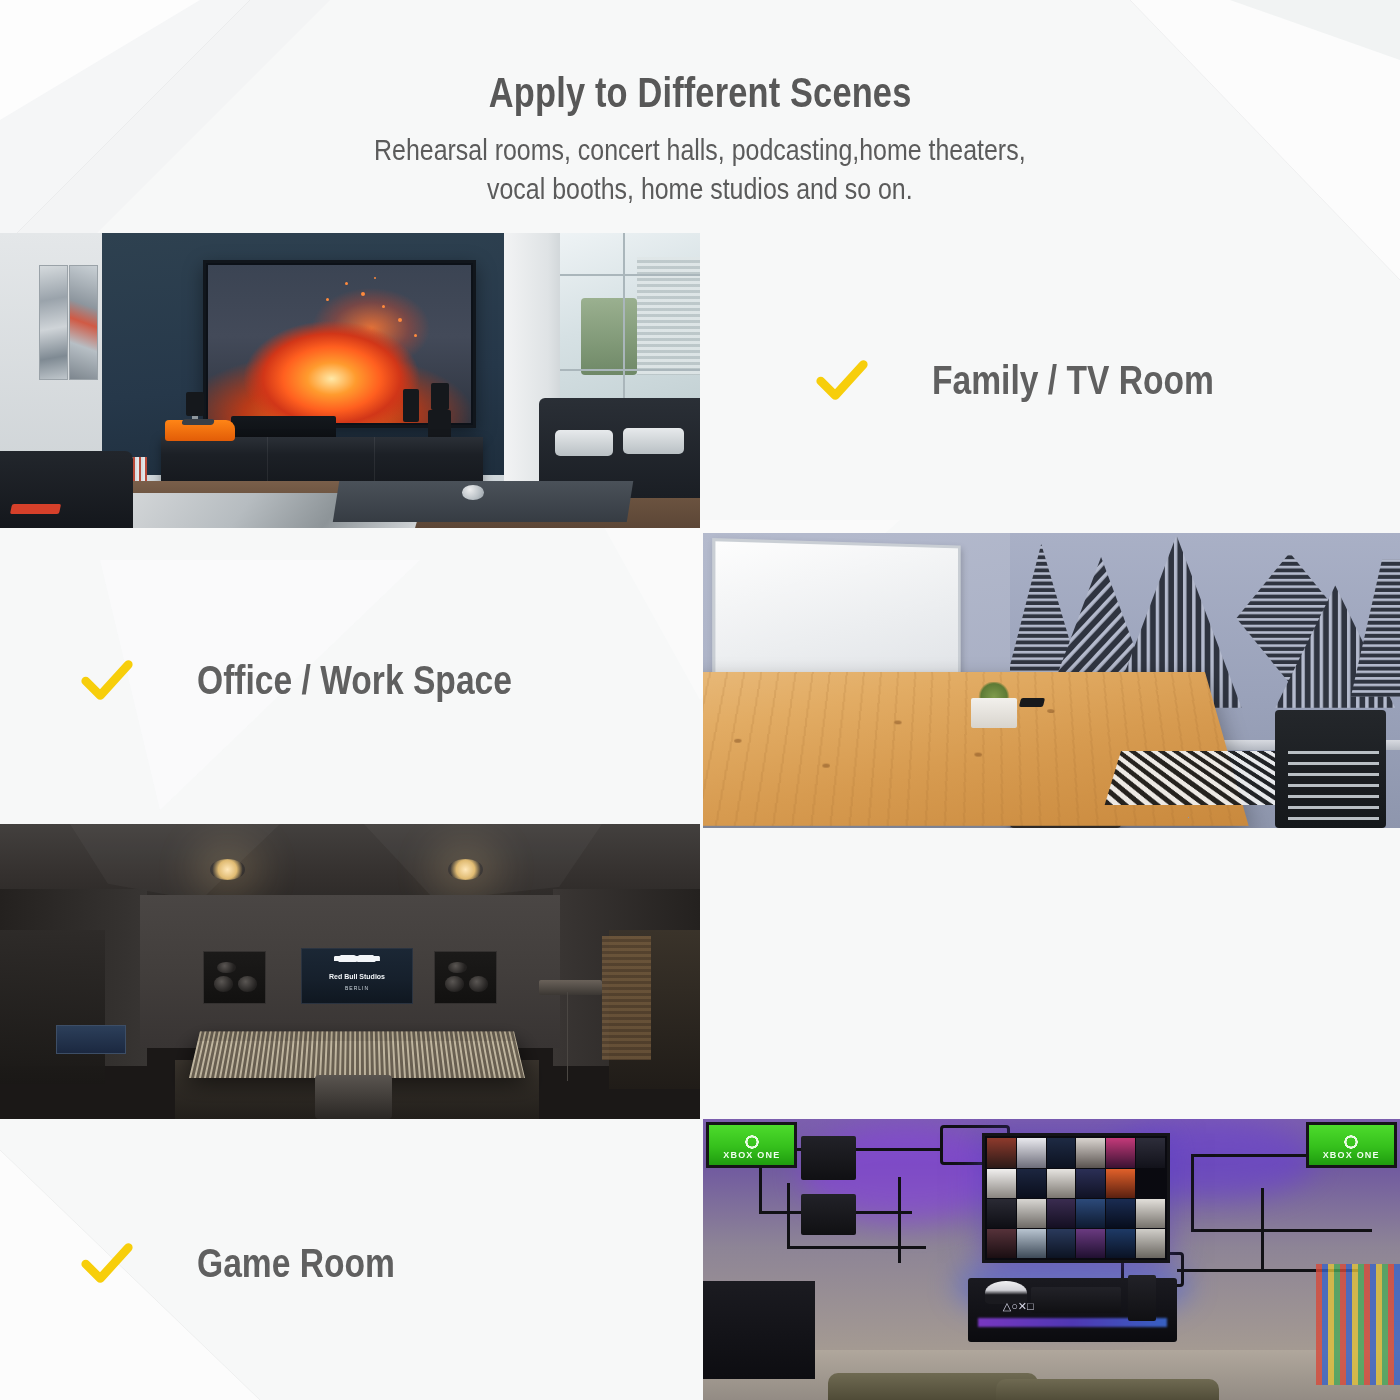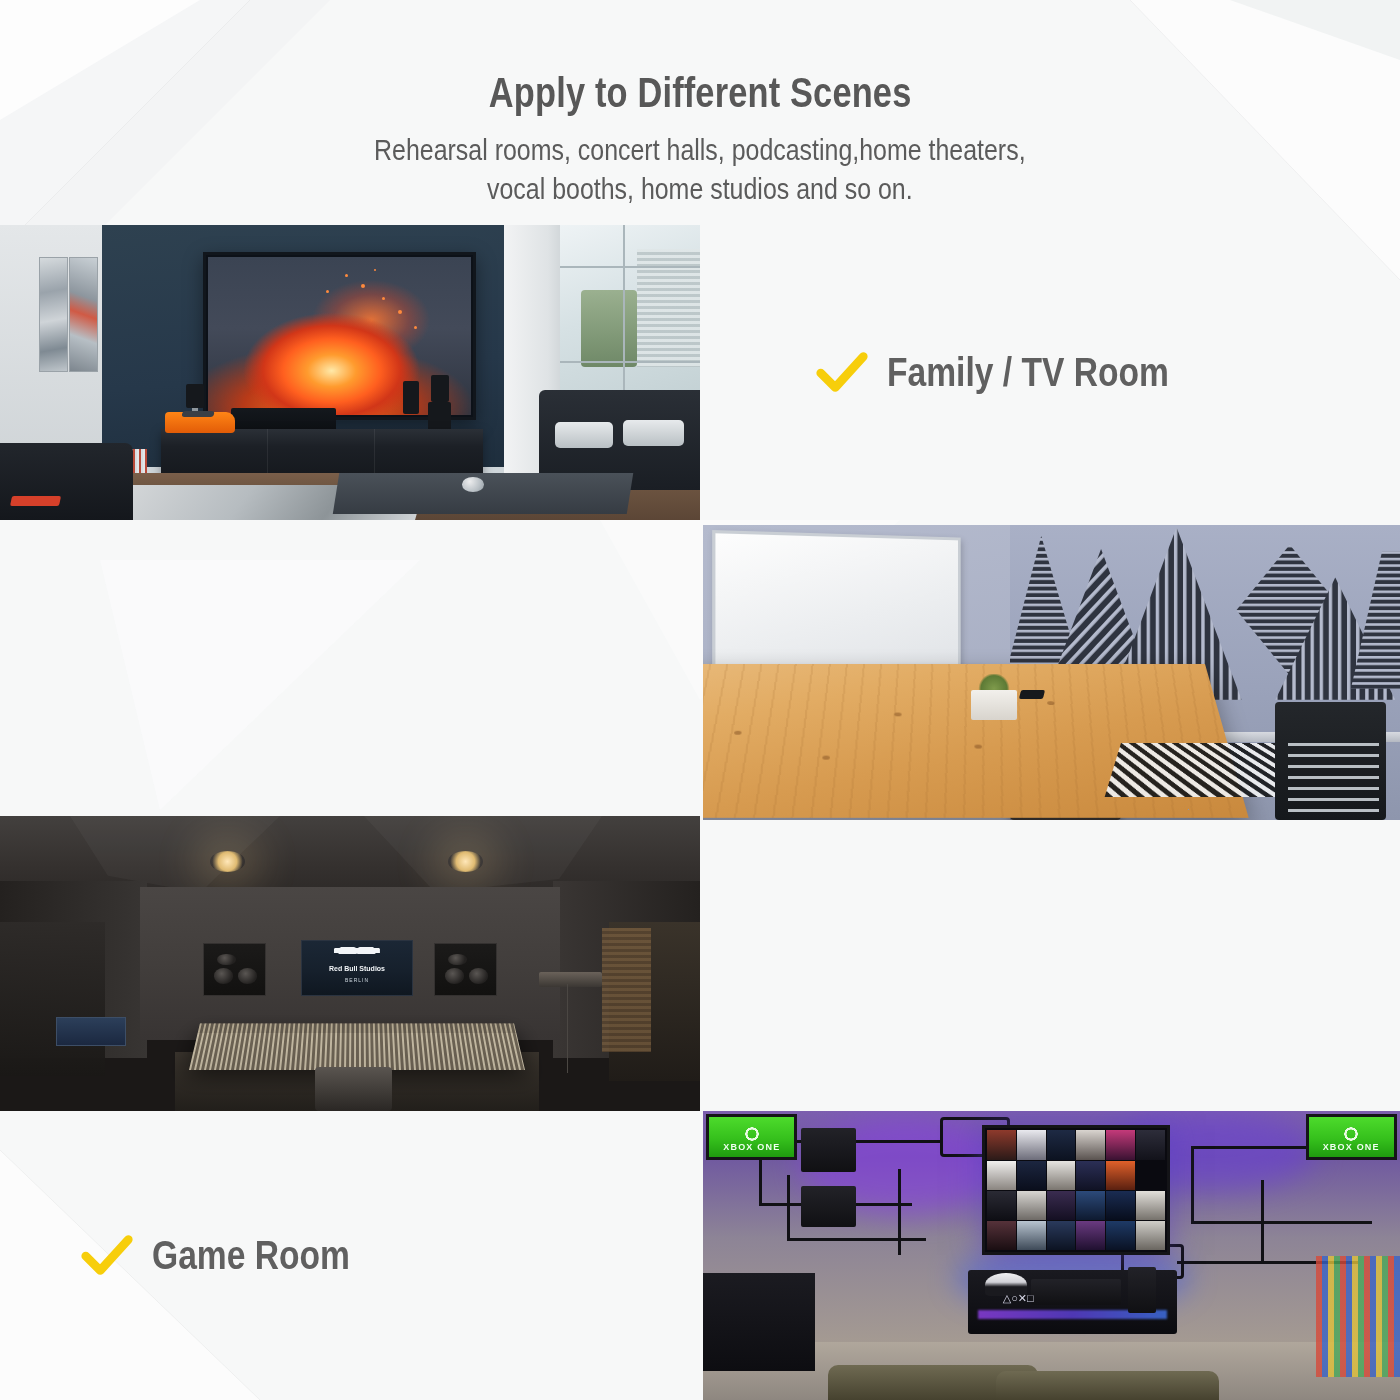--- a/index.html
+++ b/index.html
@@ -40,21 +40,21 @@
   }
 
   
   .grid { position:absolute; top:225px; left:0; width:1400px; height:1175px; z-index:2; }
   .row  { position:absolute; left:0; width:1400px; height:295px; }
   .row.r1 { top:0; }
   .row.r2 { top:300px; }
   .row.r3 { top:591px; }
   .row.r4 { top:886px; height:289px; }
 
-  .cell { position:absolute; top:0; height:100%; overflow:hidden; }
+  .cell { position:absolute; top:8px; height:100%; overflow:hidden;gap:45px; }
   .cell.left  { left:0;    width:700px; }
   .cell.right { left:703px; width:697px; }
 
   
   .label-cell { display:flex; align-items:center; background:transparent; }
   .label-cell.pad-right { justify-content:flex-start; padding-left:110px; }
   .label-cell.pad-left  { justify-content:flex-start; padding-left:78px; }
 
   .check {
     flex:0 0 auto;
@@ -355,20 +355,26 @@
     <div class="cell right label-cell pad-right">
       <svg class="check" viewBox="0 0 60 60">
         <path d="M8 30 L23 45 L52 13" fill="none" stroke="#f7ce0b" stroke-width="9" stroke-linecap="round" stroke-linejoin="round"></path>
       </svg>
       <span class="label-text">Family / TV Room</span>
     </div>
   </div>
 
   <div class="row r2">
 
+    <div class="cell left label-cell pad-left">
+      <svg class="check" viewBox="0 0 60 60">
+        <path d="M8 30 L23 45 L52 13" fill="none" stroke="#f7ce0b" stroke-width="9" stroke-linecap="round" stroke-linejoin="round"></path>
+      </svg>
+      <span class="label-text">Office / Work Space</span>
+    </div>
 
     <div class="cell right">
       <div class="photo office">
         <div class="of-wall-l"></div>
 
         <svg class="of-mtn" style="left:44%;top:0;width:56%;height:74%;" viewBox="0 0 300 200" preserveAspectRatio="none">
           <defs>
             <pattern id="hstripe" width="6" height="6" patternUnits="userSpaceOnUse">
               <rect width="6" height="6" fill="#2f3440"></rect>
               <rect width="6" height="2.4" fill="#b4bacd"></rect>

